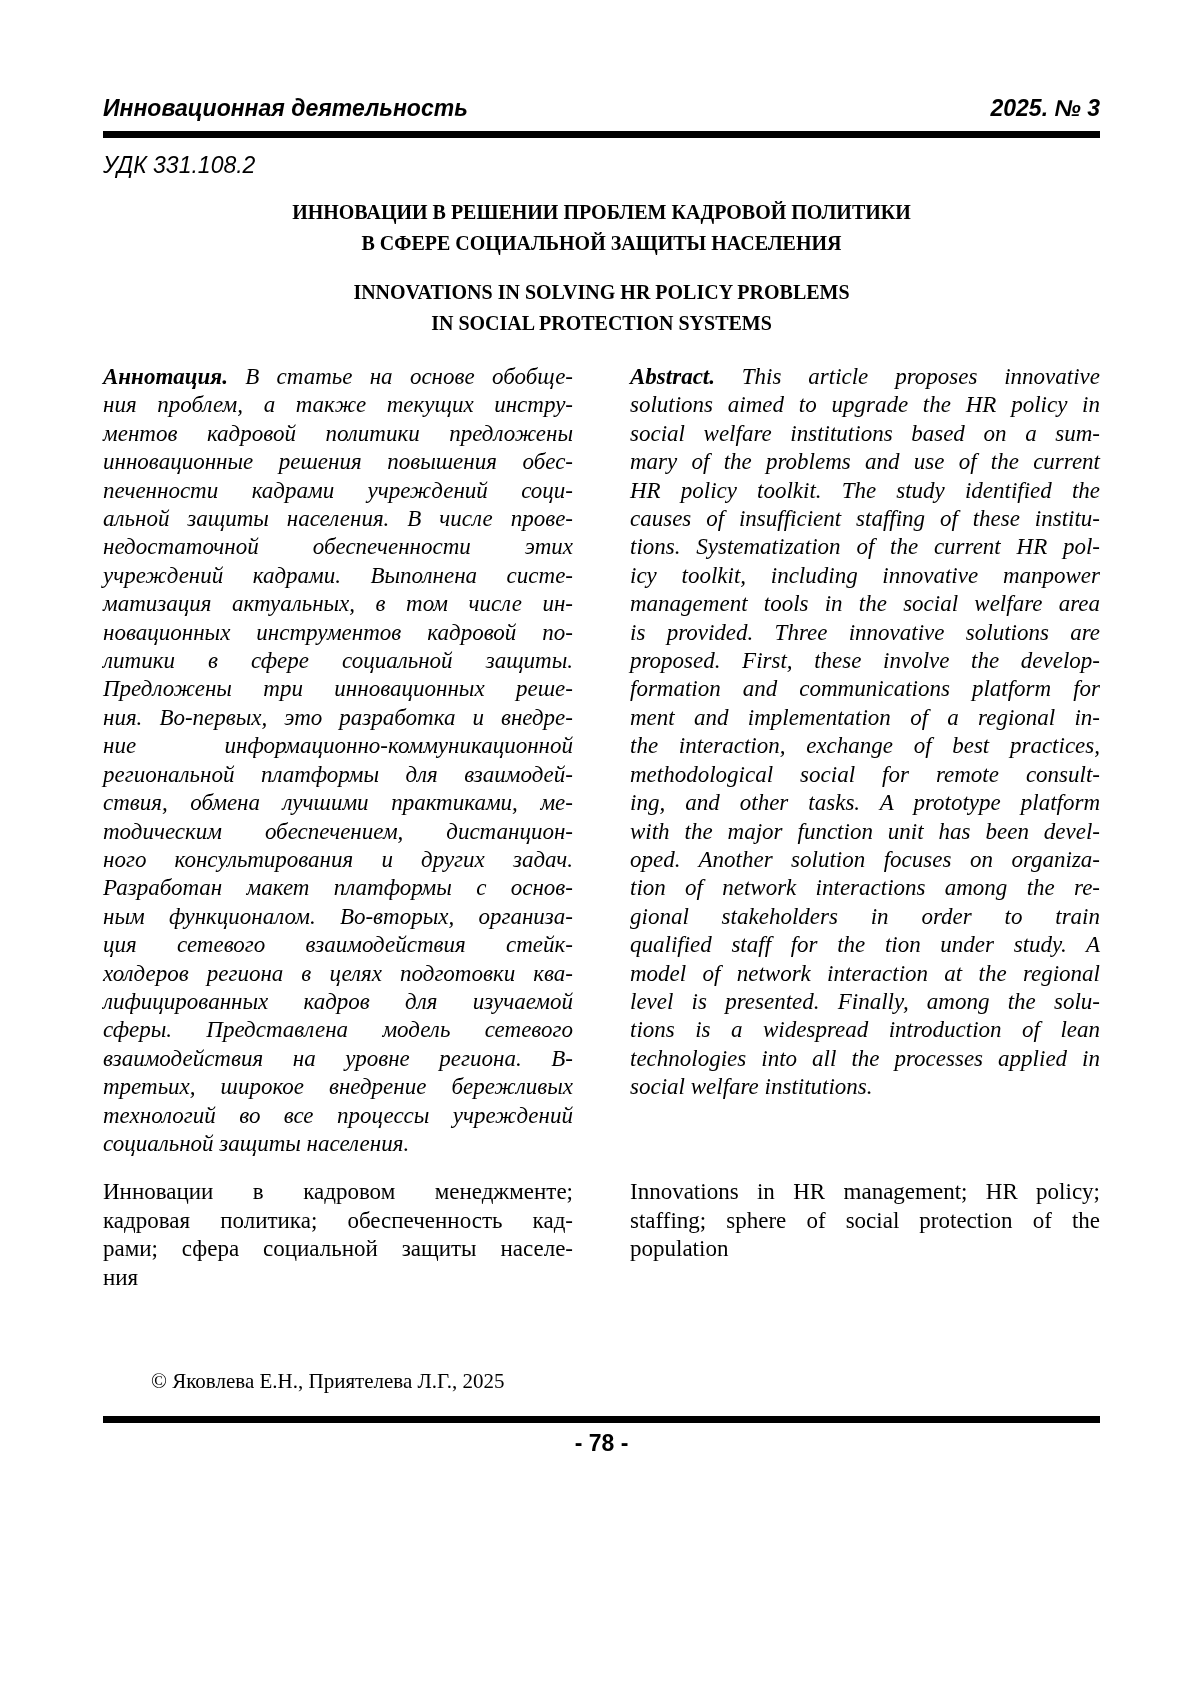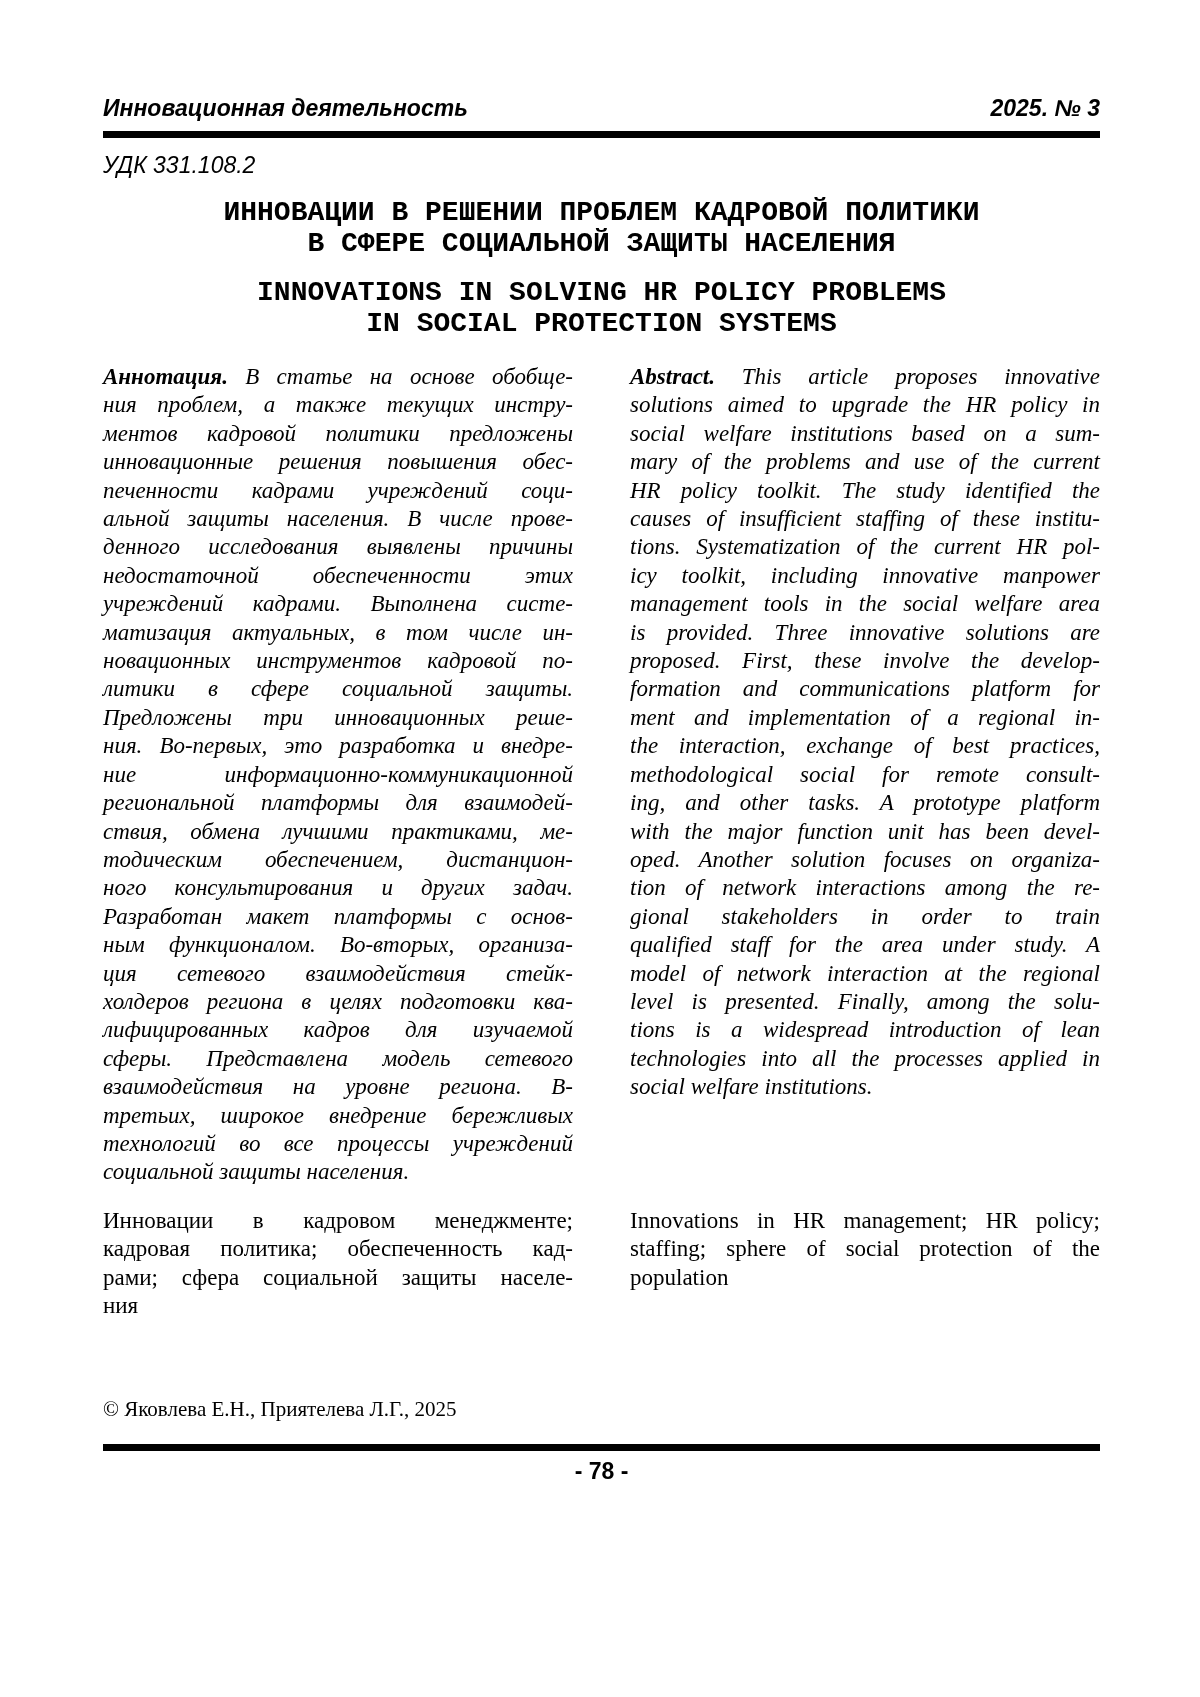--- a/index.html
+++ b/index.html
@@ -49,23 +49,23 @@
   .authors {
     margin-top: 24px;
     font-family: "Liberation Sans", sans-serif;
     font-style: italic;
     font-weight: bold;
     font-size: 23px;
     line-height: 31px;
   }
   .article-title {
     margin-top: 18px;
-    font-family: Liberation Mono, monospace;
-    font-weight: bold;
-    font-size: 28px;
+    font-family: Liberation Serif, serif;
+    font-weight: bold;
+    font-size: 20px;
     line-height: 31px;
   }
   .article-title.en { }
   .center-lines > div { text-align: center; }
   
   .columns {
     display: flex;
     justify-content: space-between;
   }
   .columns.abstracts { margin-top: 24px; }
@@ -83,20 +83,21 @@
     text-align: justify;
     text-align-last: justify;
   }
   .justify-lines > div.last { text-align-last: left; }
   
   .copyright {
     margin-top: 76px;
     font-family: "Liberation Serif", serif;
     font-size: 21px;
     line-height: 26px;
+    margin-left: 48px;
   }
   .page-number {
     margin-top: 6px;
     text-align: center;
     font-family: "Liberation Sans", sans-serif;
     font-weight: bold;
     font-size: 23px;
     line-height: 28px;
   }
 </style>
@@ -128,21 +129,20 @@
       <div class="line first">
         <span class="lead">Аннотация.</span>
         <span>В статье на основе обобще-</span>
       </div>
       <div class="justify-lines">
           <div>ния проблем, а также текущих инстру-</div>
           <div>ментов кадровой политики предложены</div>
           <div>инновационные решения повышения обес-</div>
           <div>печенности кадрами учреждений соци-</div>
           <div>альной защиты населения. В числе прове-</div>
-          <div>денного исследования выявлены причины</div>
           <div>недостаточной обеспеченности этих</div>
           <div>учреждений кадрами. Выполнена систе-</div>
           <div>матизация актуальных, в том числе ин-</div>
           <div>новационных инструментов кадровой по-</div>
           <div>литики в сфере социальной защиты.</div>
           <div>Предложены три инновационных реше-</div>
           <div>ния. Во-первых, это разработка и внедре-</div>
           <div>ние информационно-коммуникационной</div>
           <div>региональной платформы для взаимодей-</div>
           <div>ствия, обмена лучшими практиками, ме-</div>
@@ -178,21 +178,21 @@
           <div>proposed. First, these involve the develop-</div>
           <div>formation and communications platform for</div>
           <div>ment and implementation of a regional in-</div>
           <div>the interaction, exchange of best practices,</div>
           <div>methodological social for remote consult-</div>
           <div>ing, and other tasks. A prototype platform</div>
           <div>with the major function unit has been devel-</div>
           <div>oped. Another solution focuses on organiza-</div>
           <div>tion of network interactions among the re-</div>
           <div>gional stakeholders in order to train</div>
-          <div>qualified staff for the area under study. A</div>
+          <div>qualified staff for the tion under study. A</div>
           <div>model of network interaction at the regional</div>
           <div>level is presented. Finally, among the solu-</div>
           <div>tions is a widespread introduction of lean</div>
           <div>technologies into all the processes applied in</div>
           <div class="last">social welfare institutions.</div>
         </div>
     </div>
   </div>
 
   <div class="columns keywords">

